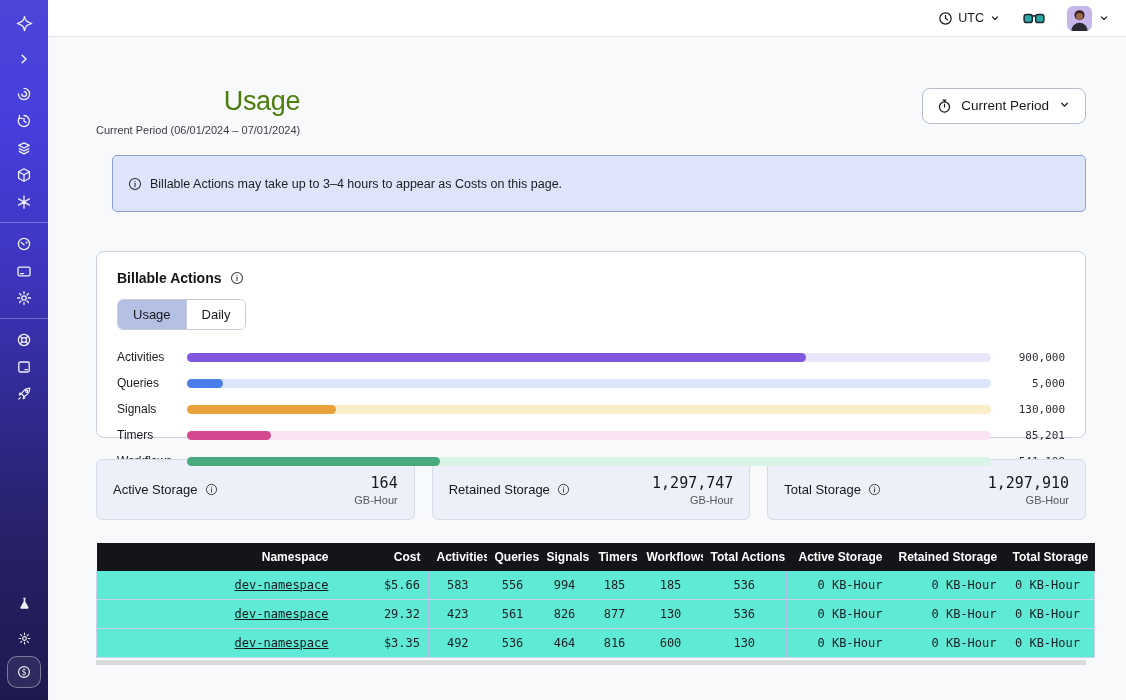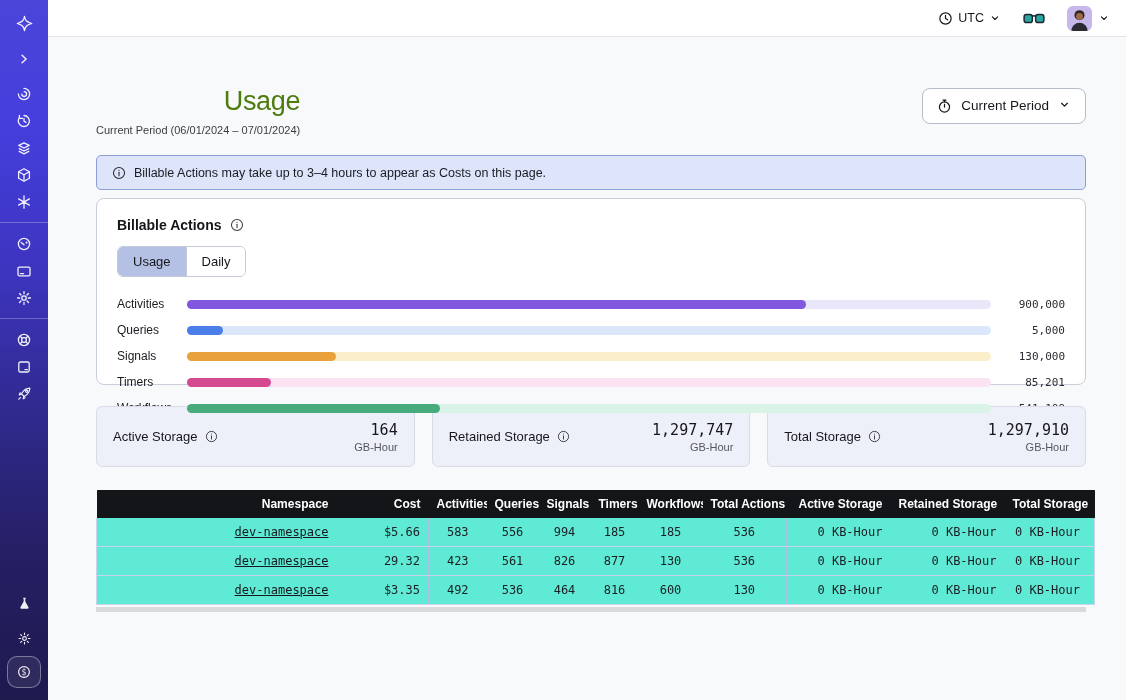--- a/index.html
+++ b/index.html
@@ -25,24 +25,24 @@
 
   
   .main { position:absolute; left:48px; top:37px; right:0; bottom:0; padding:0 40px 0 48px; }
   .page-head { margin-top:49px; display:flex; justify-content:space-between; align-items:flex-start; }
   .page-title { font-size:27px; font-weight:400; letter-spacing:-.3px; color:#4d7c0f;text-align:right; }
   .page-subtitle { margin-top:7px; font-size:11px; color:#3c3d43; }
   .period-btn { display:flex; gap:9px; background:#fff; border:1px solid #b6bccb; border-radius:8px;
     padding:9px 14px; font-size:13.5px; font-weight:500; color:#16171c; cursor:pointer; margin-top:2px; font-family:inherit; }
 
   .banner { margin-top:19px; background:#dee4fa; border:1px solid #8e9ed9; border-radius:5px; padding:0 15px;
-    height:35px; display:flex; align-items:center; gap:8px; font-size:12.5px; color:#1b1c22; }
-
-  
-  .card { margin-top:8px; background:#fff; border:1px solid #c9cedb; border-radius:8px; padding:18px 20px 20px; height:187px; }
+    height:57px; display:flex; align-items:center; gap:8px; font-size:12.5px; color:#1b1c22;margin-left:16px; }
+
+  
+  .card { margin-top:39px; background:#fff; border:1px solid #c9cedb; border-radius:8px; padding:18px 20px 20px; height:187px; }
   .card-title { display:flex; align-items:center; gap:8px; font-size:14px; font-weight:600; color:#141519; }
   .tabs { display:inline-flex; margin-top:13px; border:1px solid #c6cbd9; border-radius:6px; overflow:hidden; background:#fff; }
   .tab { padding:7px 15px; font-size:13px; color:#17181e; cursor:pointer; background:#fff; }
   .tab.active { background:#b4c0e4; font-weight:500; }
   .tab + .tab { border-left:1px solid #c6cbd9; }
 
   .chart-row { display:flex; align-items:center; margin-top:14px; }
   .bars { flex:1 1 auto; }
   .bar-row { display:flex; align-items:center; height:26px; }
   .bar-label { width:70px; font-size:12px; color:#1a1b20; flex:0 0 auto; }

